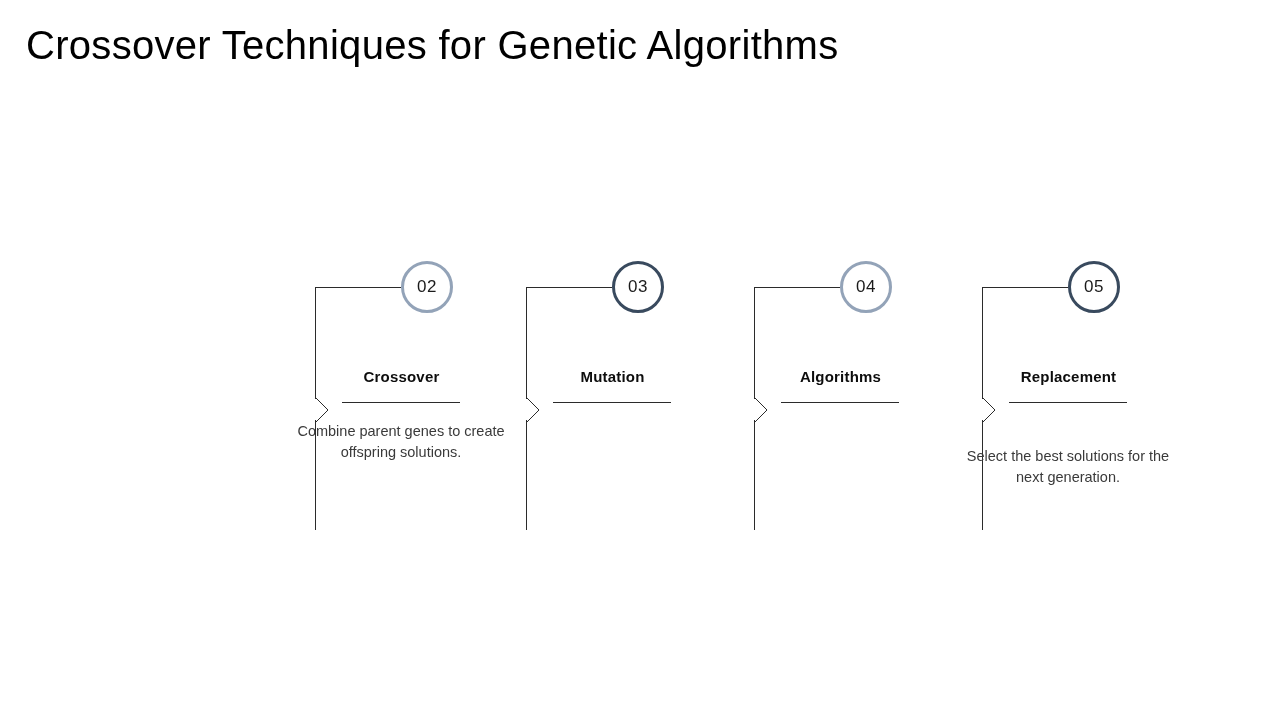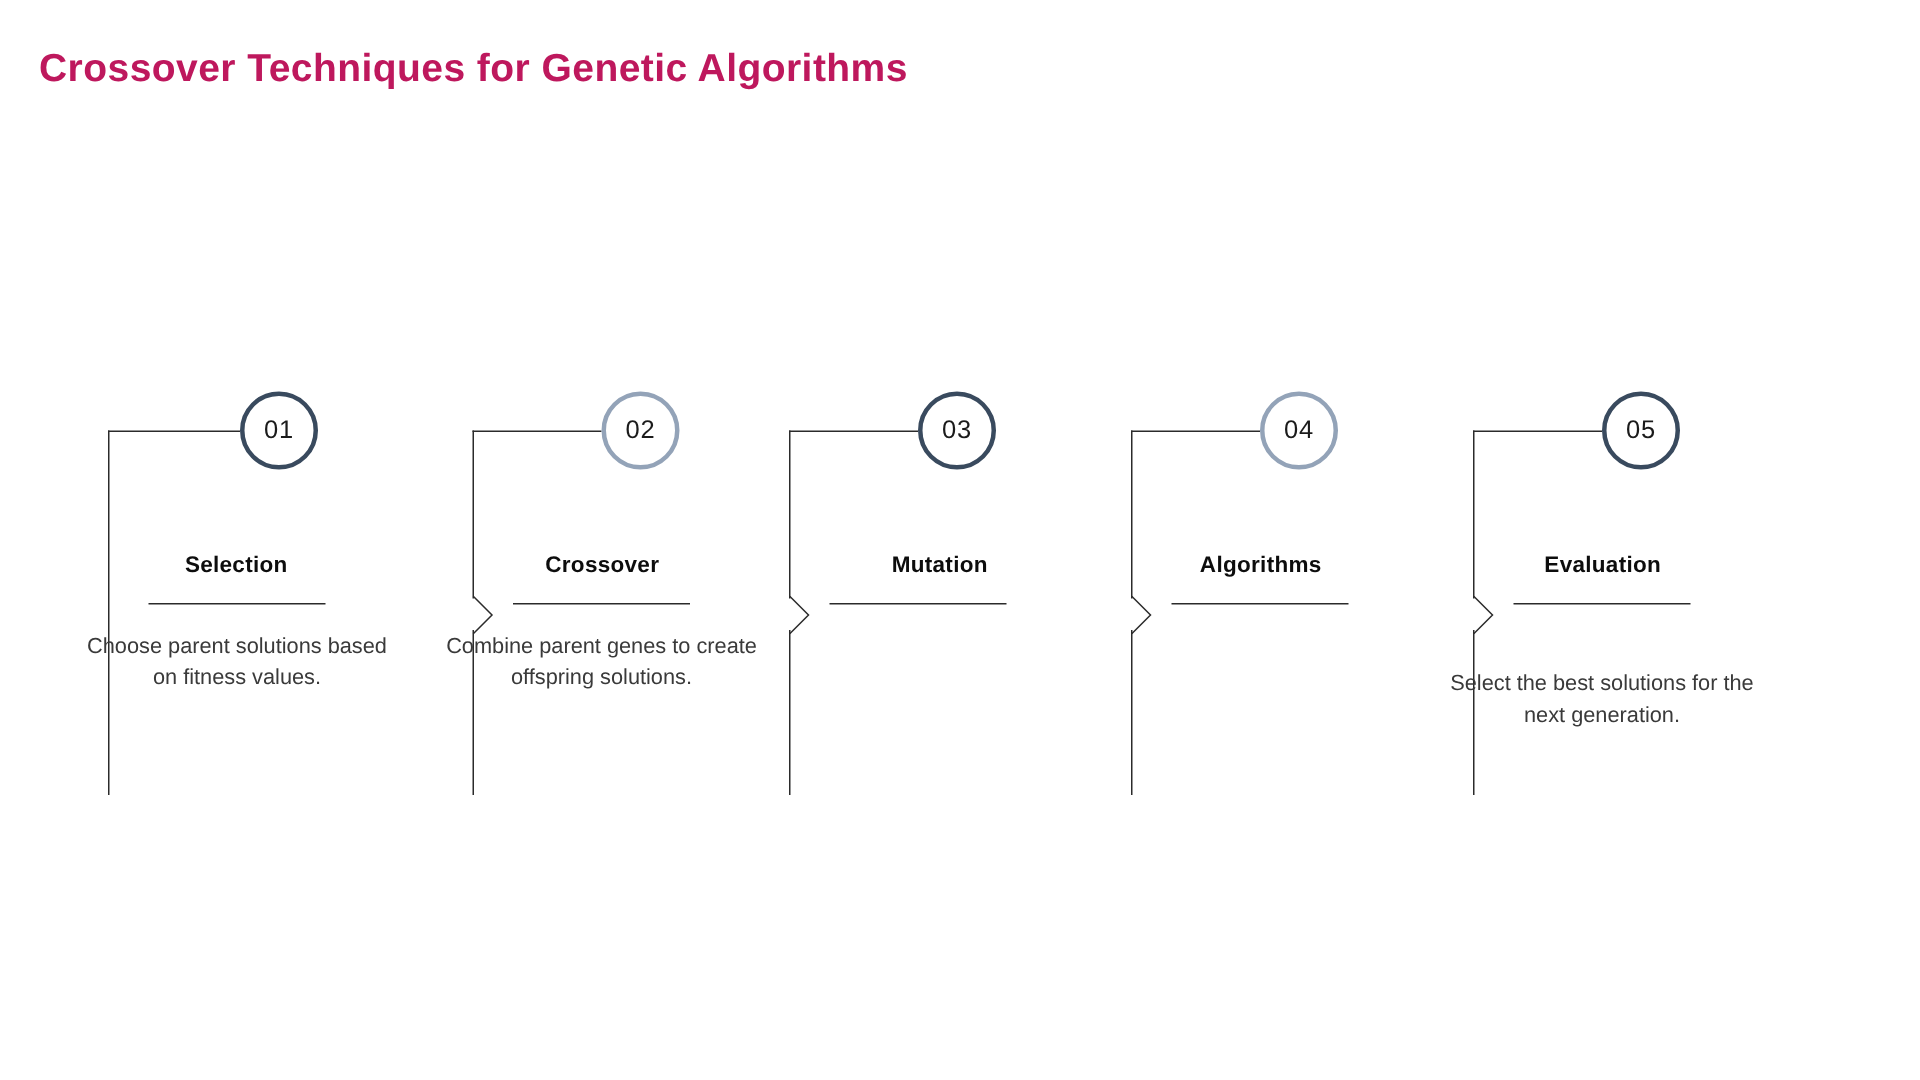--- a/index.html
+++ b/index.html
@@ -22,24 +22,24 @@
     inset: 0;
     background: #ffffff;
   }
 
   
   #page-title {
     position: absolute;
     left: 26px;
     top: 24px;
     font-family: "Liberation Sans", sans-serif;
-    font-size: 26px;
-    font-weight: 700;
+    font-size: 40px;
+    font-weight: 400;
     letter-spacing: 0.3px;
-    color: #be185d;
+    color: #000000;
     white-space: nowrap;
     line-height: 42px;
   }
 
   
   #process-diagram {
     position: absolute;
     left: 0;
     top: 0;
     width: 1280px;
@@ -160,49 +160,39 @@
 </style>
 </head>
 <body>
 
 <div id="slide">
 
   <div id="page-title">Crossover Techniques for Genetic Algorithms</div>
 
   <div id="process-diagram">
 
-    <div class="step" style="left:72px;">
-      <div class="rail"></div>
-      <div class="connector" style="width:88px;"></div>
-      <div class="num-circle" style="left:88px; top:11px;">
-        <span>01</span>
-      </div>
-      <div class="step-heading" style="left:-28px;">Selection</div>
-      <div class="divider" style="left:86px;"></div>
-      <div class="step-body" style="left:86px;">Choose parent solutions based on fitness values.</div>
-    </div>
 
     <div class="step" style="left:299px;margin-left:16px;">
       <div class="rail-top"></div>
       <div class="rail-bottom"></div>
       <div class="chevron">
         <svg width="14" height="26" viewBox="0 0 14 26">
           <polyline points="0.5,0.5 13,13 0.5,25.5" fill="none" stroke="#2b2b2b" stroke-width="1"></polyline>
         </svg>
       </div>
       <div class="connector" style="width:86px;"></div>
       <div class="num-circle light" style="left:86px; top:11px;">
         <span>02</span>
       </div>
       <div class="step-heading" style="left:-27px;">Crossover</div>
       <div class="divider" style="left:86px;"></div>
       <div class="step-body" style="left:86px;">Combine  parent genes to create offspring solutions.</div>
     </div>
 
-    <div class="step" style="left:526px;padding-left:28px;">
+    <div class="step" style="left:526px;">
       <div class="rail-top"></div>
       <div class="rail-bottom"></div>
       <div class="chevron">
         <svg width="14" height="26" viewBox="0 0 14 26">
           <polyline points="0.5,0.5 13,13 0.5,25.5" fill="none" stroke="#2b2b2b" stroke-width="1"></polyline>
         </svg>
       </div>
       <div class="connector" style="width:86px;"></div>
       <div class="num-circle" style="left:86px; top:11px;">
         <span>03</span>
@@ -232,19 +222,19 @@
       <div class="rail-bottom"></div>
       <div class="chevron">
         <svg width="14" height="26" viewBox="0 0 14 26">
           <polyline points="0.5,0.5 13,13 0.5,25.5" fill="none" stroke="#2b2b2b" stroke-width="1"></polyline>
         </svg>
       </div>
       <div class="connector" style="width:86px;"></div>
       <div class="num-circle" style="left:86px; top:11px;">
         <span>05</span>
       </div>
-      <div class="step-heading" style="left:-27px;">Evaluation</div>
+      <div class="step-heading" style="left:-27px;">Replacement</div>
       <div class="divider" style="left:86px;"></div>
       <div class="step-body" style="left:86px;margin-top:25px;">Select the best solutions for the next generation.</div>
     </div>
 
   </div>
 </div>
 
 </body></html>

